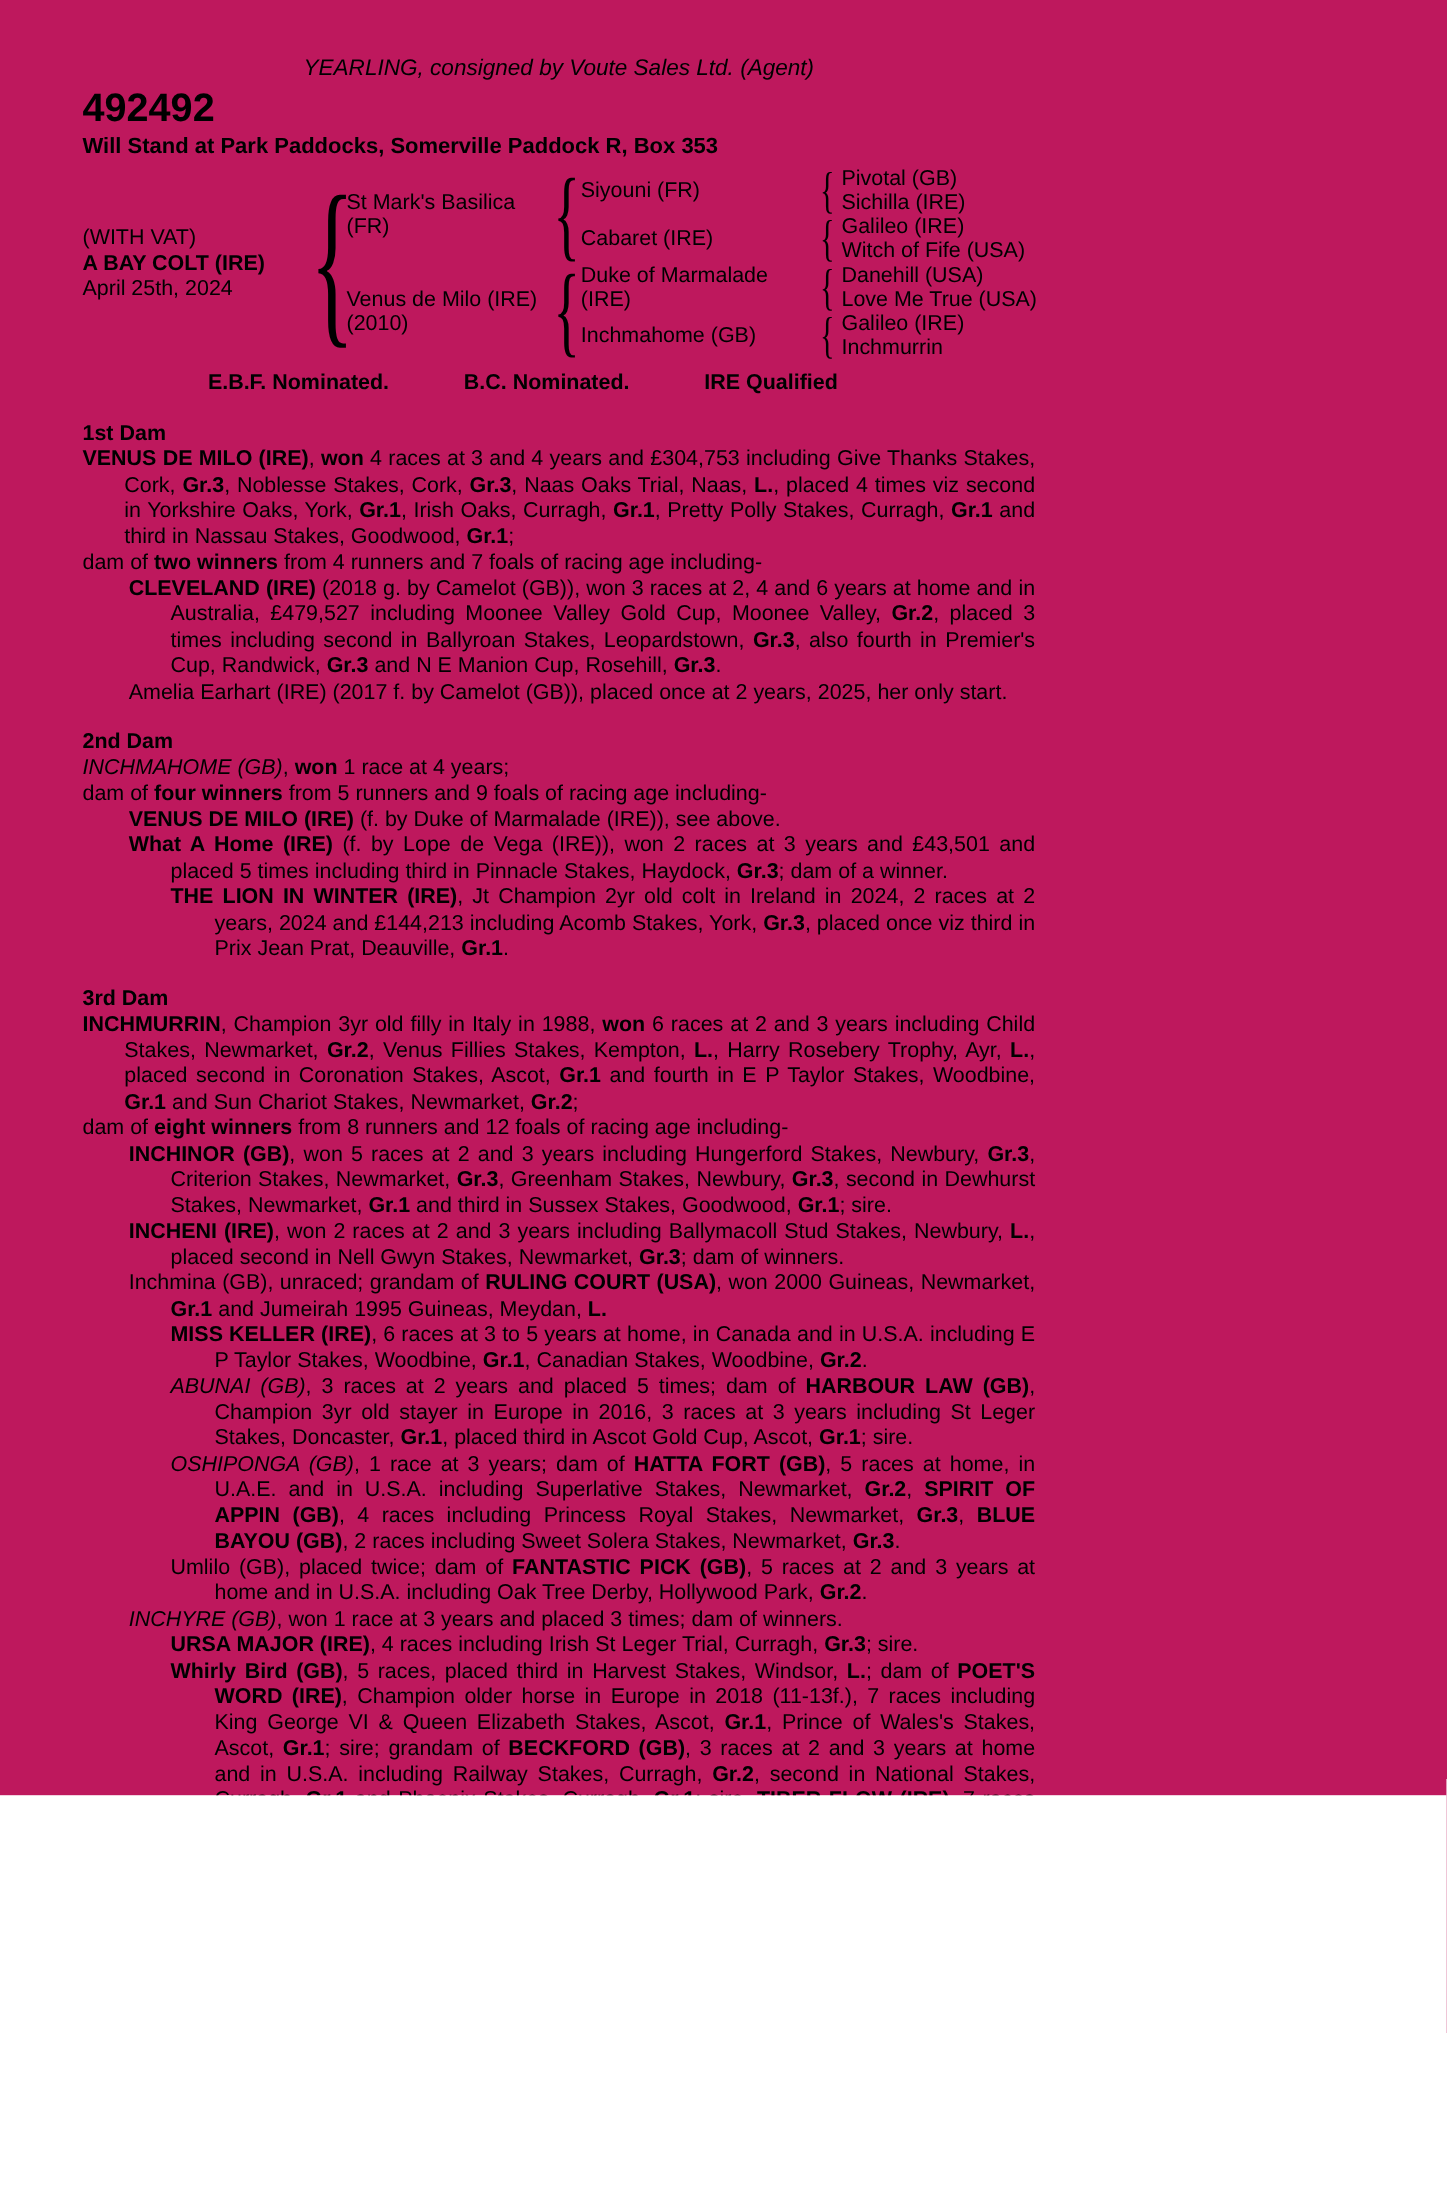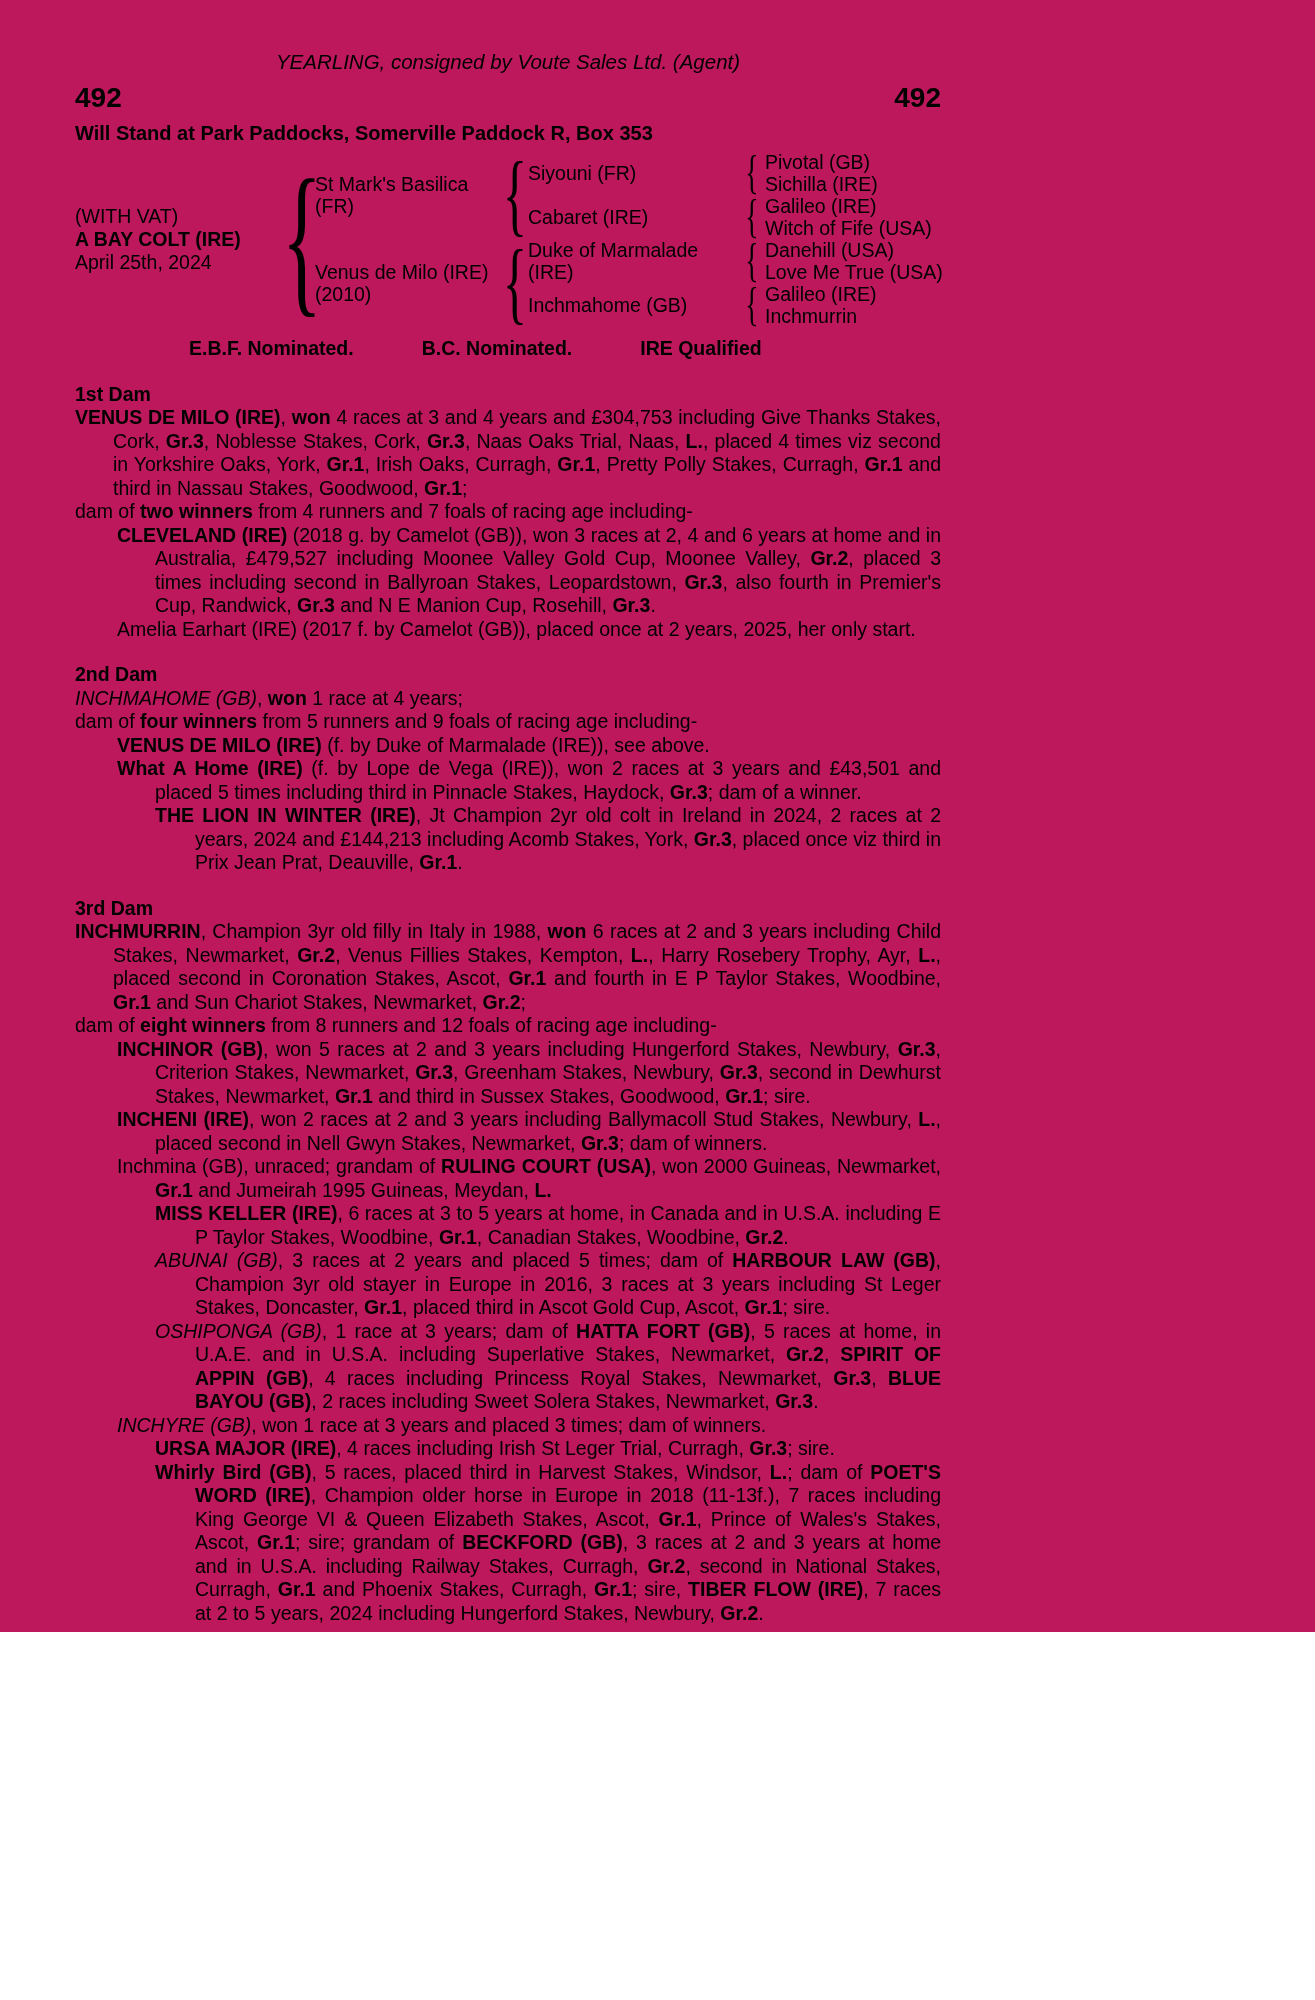--- a/index.html
+++ b/index.html
@@ -6,21 +6,21 @@
   html, body { background:#ffffff; }
   body {
     width:1315px; height:2000px;
     font-family:"Liberation Sans","DejaVu Sans",sans-serif;
     color:#000;
   }
   .page { position:relative; width:1315px; height:1632px; background:#be185d; overflow:hidden; }
   .content { position:absolute; left:75px; top:50px; width:866px; font-size:19.5px; line-height:23.5px; }
 
   .title { text-align:center; font-style:italic; font-size:20.5px; margin-bottom:4px; }
-  .lot-row { display:flex; justify-content:space-between; font-weight:bold; font-size:28px; line-height:40px; margin-bottom:4px; }
+  .lot-row { display:flex; font-weight:bold; font-size:36px; line-height:40px; margin-bottom:4px; }
   .stand-line { font-weight:bold; font-size:20px; margin:2px 0 6px; }
 
   .pedigree { display:flex; align-items:center; margin:6px 0 8px; }
   .colt-block { width:214px; flex:0 0 auto; line-height:23px; }
   .colt-name { font-weight:bold; }
   .ped-half { display:flex; align-items:center; }
   .parent-block { width:187px; flex:0 0 auto; }
   .ped-line { line-height:22px; white-space:nowrap; }
   .gp-group { display:flex; flex-direction:column; }
   .gp-row { display:flex; align-items:center; min-height:44px; }
@@ -159,20 +159,21 @@
         <div class="section">
           <div class="section-heading">3rd Dam</div>
           <div class="para l0"><span class="seg-b">INCHMURRIN</span><span>, Champion 3yr old filly in Italy in 1988, </span><span class="seg-b">won</span><span> 6 races at 2 and 3 years including Child Stakes, Newmarket, </span><span class="seg-b">Gr.2</span><span>, Venus Fillies Stakes, Kempton, </span><span class="seg-b">L.</span><span>, Harry Rosebery Trophy, Ayr, </span><span class="seg-b">L.</span><span>, placed second in Coronation Stakes, Ascot, </span><span class="seg-b">Gr.1</span><span> and fourth in E P Taylor Stakes, Woodbine, </span><span class="seg-b">Gr.1</span><span> and Sun Chariot Stakes, Newmarket, </span><span class="seg-b">Gr.2</span><span>;</span></div>
           <div class="para l0"><span>dam of </span><span class="seg-b">eight winners</span><span> from 8 runners and 12 foals of racing age including-</span></div>
           <div class="para l1"><span class="seg-b">INCHINOR (GB)</span><span>, won 5 races at 2 and 3 years including Hungerford Stakes, Newbury, </span><span class="seg-b">Gr.3</span><span>, Criterion Stakes, Newmarket, </span><span class="seg-b">Gr.3</span><span>, Greenham Stakes, Newbury, </span><span class="seg-b">Gr.3</span><span>, second in Dewhurst Stakes, Newmarket, </span><span class="seg-b">Gr.1</span><span> and third in Sussex Stakes, Goodwood, </span><span class="seg-b">Gr.1</span><span>; sire.</span></div>
           <div class="para l1"><span class="seg-b">INCHENI (IRE)</span><span>, won 2 races at 2 and 3 years including Ballymacoll Stud Stakes, Newbury, </span><span class="seg-b">L.</span><span>, placed second in Nell Gwyn Stakes, Newmarket, </span><span class="seg-b">Gr.3</span><span>; dam of winners.</span></div>
           <div class="para l1"><span>Inchmina (GB), unraced; grandam of </span><span class="seg-b">RULING COURT (USA)</span><span>, won 2000 Guineas, Newmarket, </span><span class="seg-b">Gr.1</span><span> and Jumeirah 1995 Guineas, Meydan, </span><span class="seg-b">L.</span></div>
           <div class="para l2"><span class="seg-b">MISS KELLER (IRE)</span><span>, 6 races at 3 to 5 years at home, in Canada and in U.S.A. including E P Taylor Stakes, Woodbine, </span><span class="seg-b">Gr.1</span><span>, Canadian Stakes, Woodbine, </span><span class="seg-b">Gr.2</span><span>.</span></div>
           <div class="para l2"><span class="seg-i">ABUNAI (GB)</span><span>, 3 races at 2 years and placed 5 times; dam of </span><span class="seg-b">HARBOUR LAW (GB)</span><span>, Champion 3yr old stayer in Europe in 2016, 3 races at 3 years including St Leger Stakes, Doncaster, </span><span class="seg-b">Gr.1</span><span>, placed third in Ascot Gold Cup, Ascot, </span><span class="seg-b">Gr.1</span><span>; sire.</span></div>
           <div class="para l2"><span class="seg-i">OSHIPONGA (GB)</span><span>, 1 race at 3 years; dam of </span><span class="seg-b">HATTA FORT (GB)</span><span>, 5 races at home, in U.A.E. and in U.S.A. including Superlative Stakes, Newmarket, </span><span class="seg-b">Gr.2</span><span>, </span><span class="seg-b">SPIRIT OF APPIN (GB)</span><span>, 4 races including Princess Royal Stakes, Newmarket, </span><span class="seg-b">Gr.3</span><span>, </span><span class="seg-b">BLUE BAYOU (GB)</span><span>, 2 races including Sweet Solera Stakes, Newmarket, </span><span class="seg-b">Gr.3</span><span>.</span></div>
+          <div class="para l2"><span>Umlilo (GB), placed twice; dam of </span><span class="seg-b">FANTASTIC PICK (GB)</span><span>, 5 races at 2 and 3 years at home and in U.S.A. including Oak Tree Derby, Hollywood Park, </span><span class="seg-b">Gr.2</span><span>.</span></div>
           <div class="para l1"><span class="seg-i">INCHYRE (GB)</span><span>, won 1 race at 3 years and placed 3 times; dam of winners.</span></div>
           <div class="para l2"><span class="seg-b">URSA MAJOR (IRE)</span><span>, 4 races including Irish St Leger Trial, Curragh, </span><span class="seg-b">Gr.3</span><span>; sire.</span></div>
           <div class="para l2"><span class="seg-b">Whirly Bird (GB)</span><span>, 5 races, placed third in Harvest Stakes, Windsor, </span><span class="seg-b">L.</span><span>; dam of </span><span class="seg-b">POET'S WORD (IRE)</span><span>, Champion older horse in Europe in 2018 (11-13f.), 7 races including King George VI &amp; Queen Elizabeth Stakes, Ascot, </span><span class="seg-b">Gr.1</span><span>, Prince of Wales's Stakes, Ascot, </span><span class="seg-b">Gr.1</span><span>; sire; grandam of </span><span class="seg-b">BECKFORD (GB)</span><span>, 3 races at 2 and 3 years at home and in U.S.A. including Railway Stakes, Curragh, </span><span class="seg-b">Gr.2</span><span>, second in National Stakes, Curragh, </span><span class="seg-b">Gr.1</span><span> and Phoenix Stakes, Curragh, </span><span class="seg-b">Gr.1</span><span>; sire, </span><span class="seg-b">TIBER FLOW (IRE)</span><span>, 7 races at 2 to 5 years, 2024 including Hungerford Stakes, Newbury, </span><span class="seg-b">Gr.2</span><span>.</span></div>
         </div>
       </div>
 
   </div>
 </div>
 
 </body></html>

